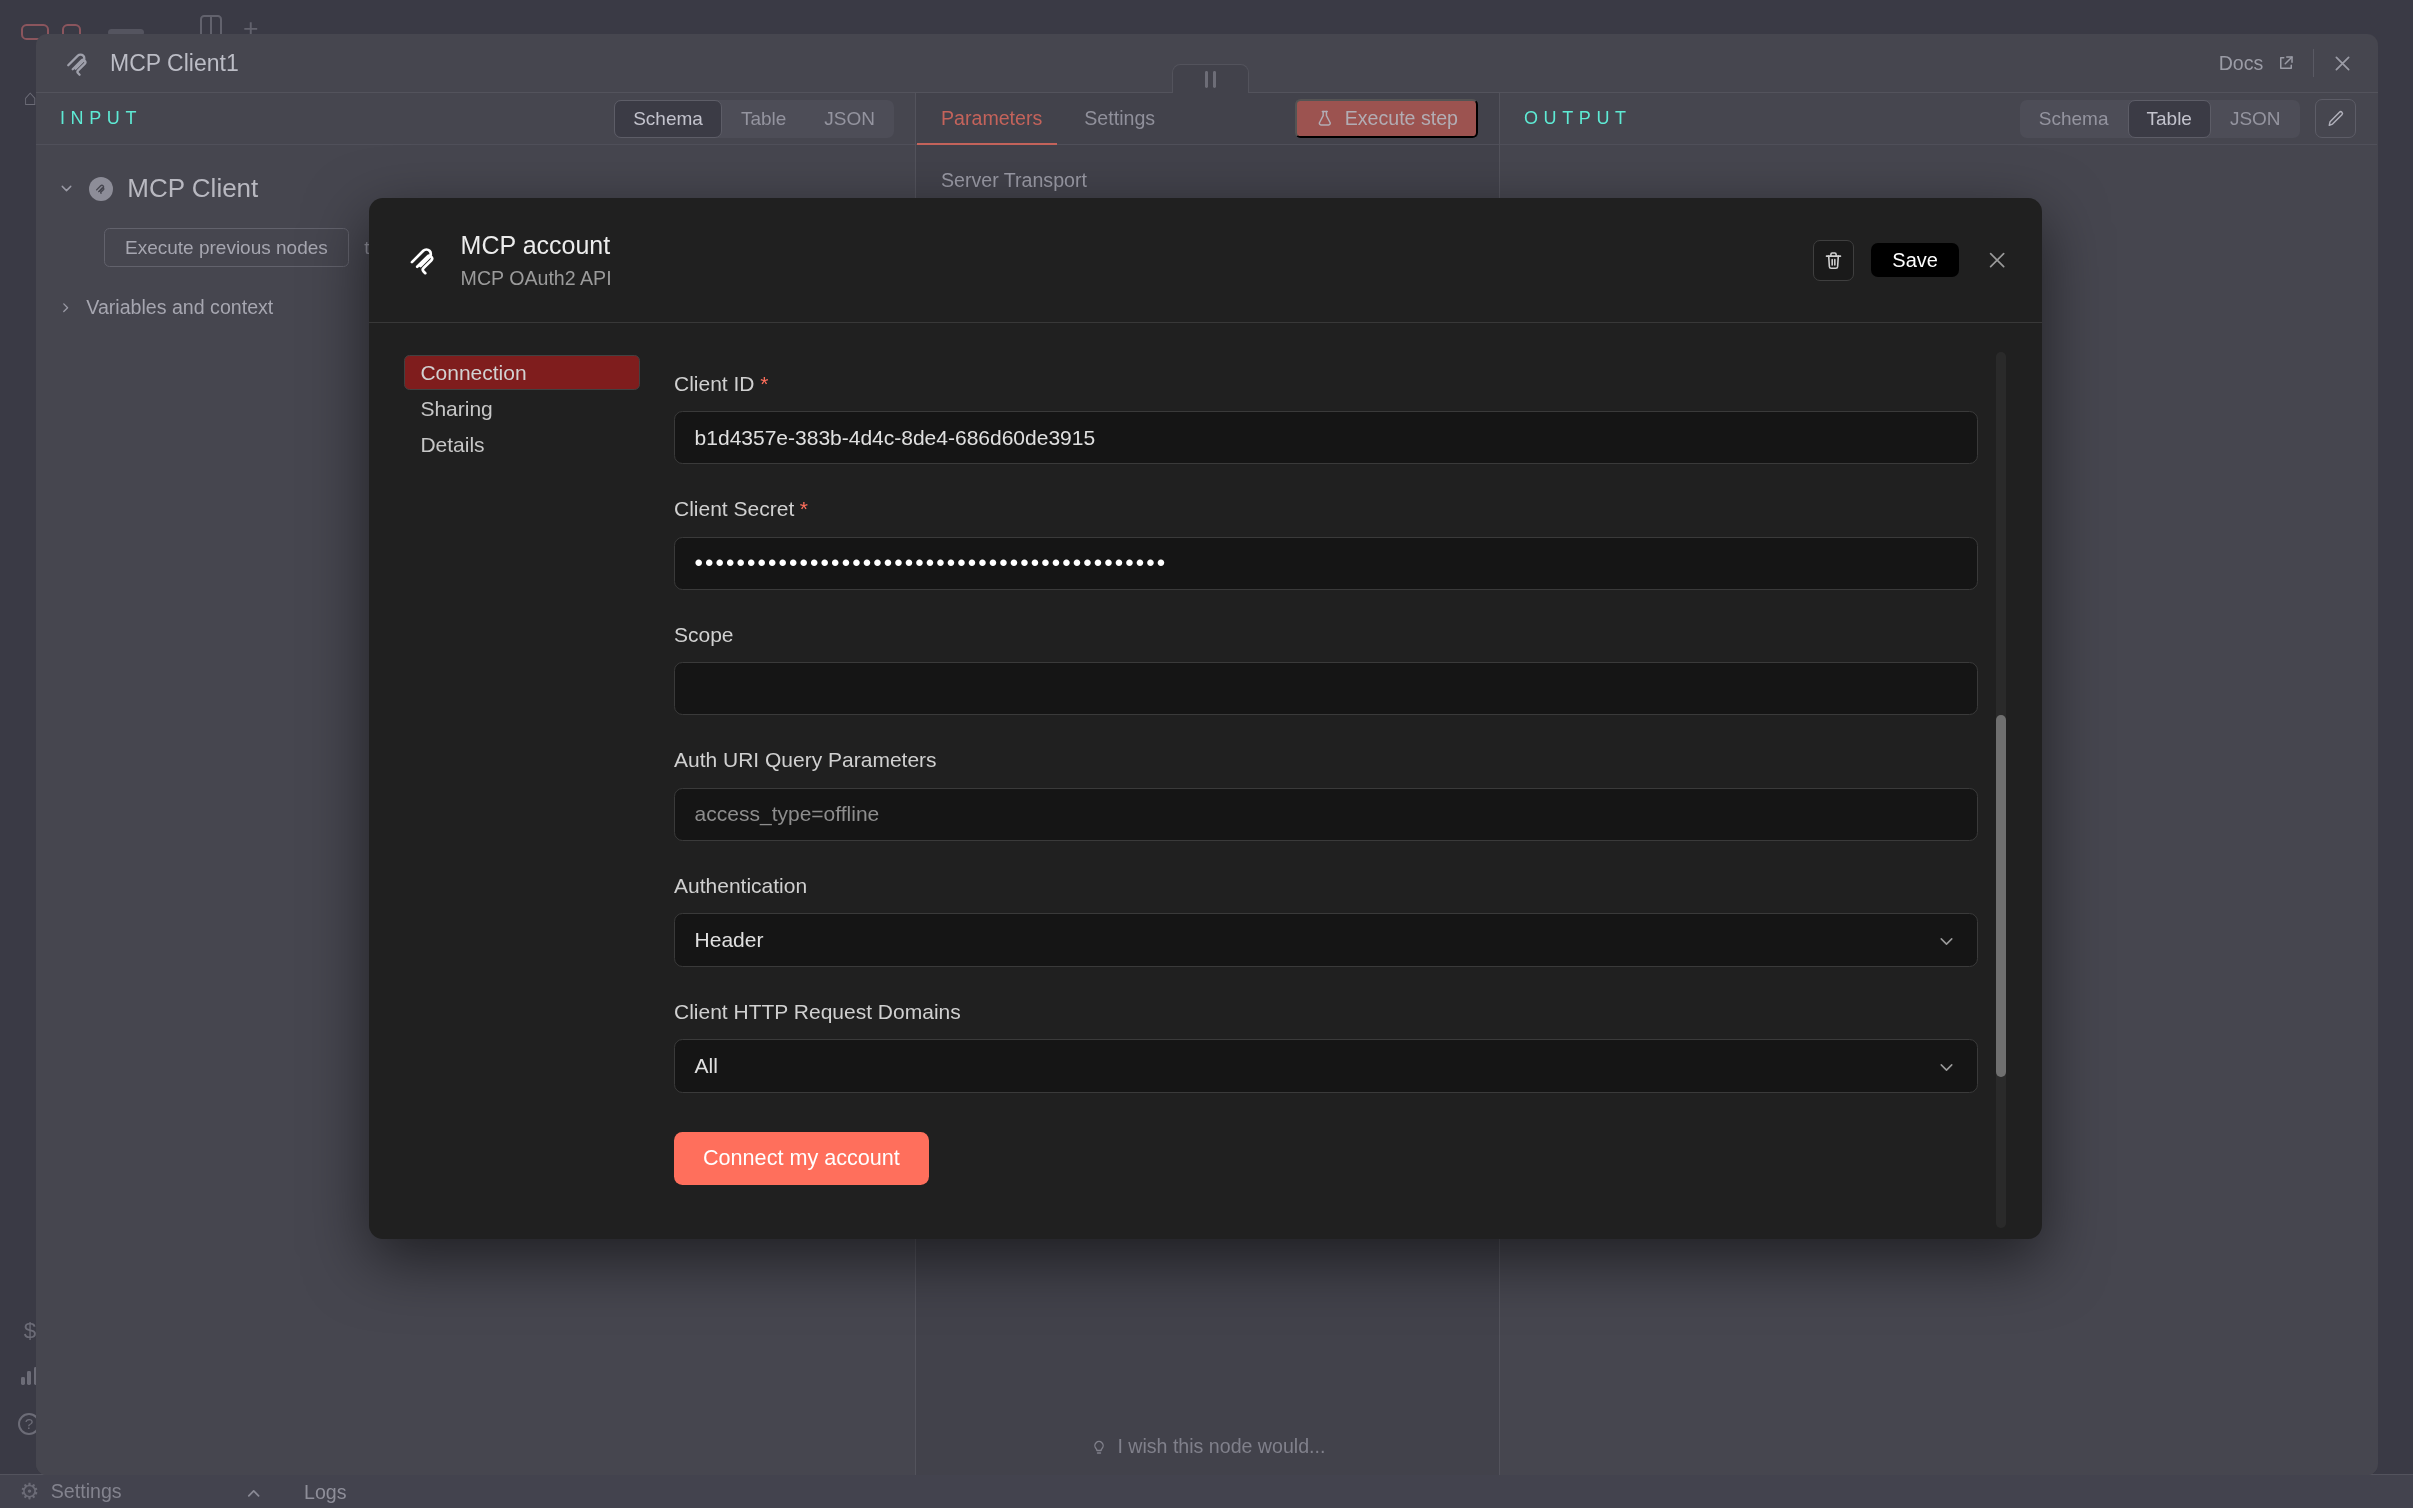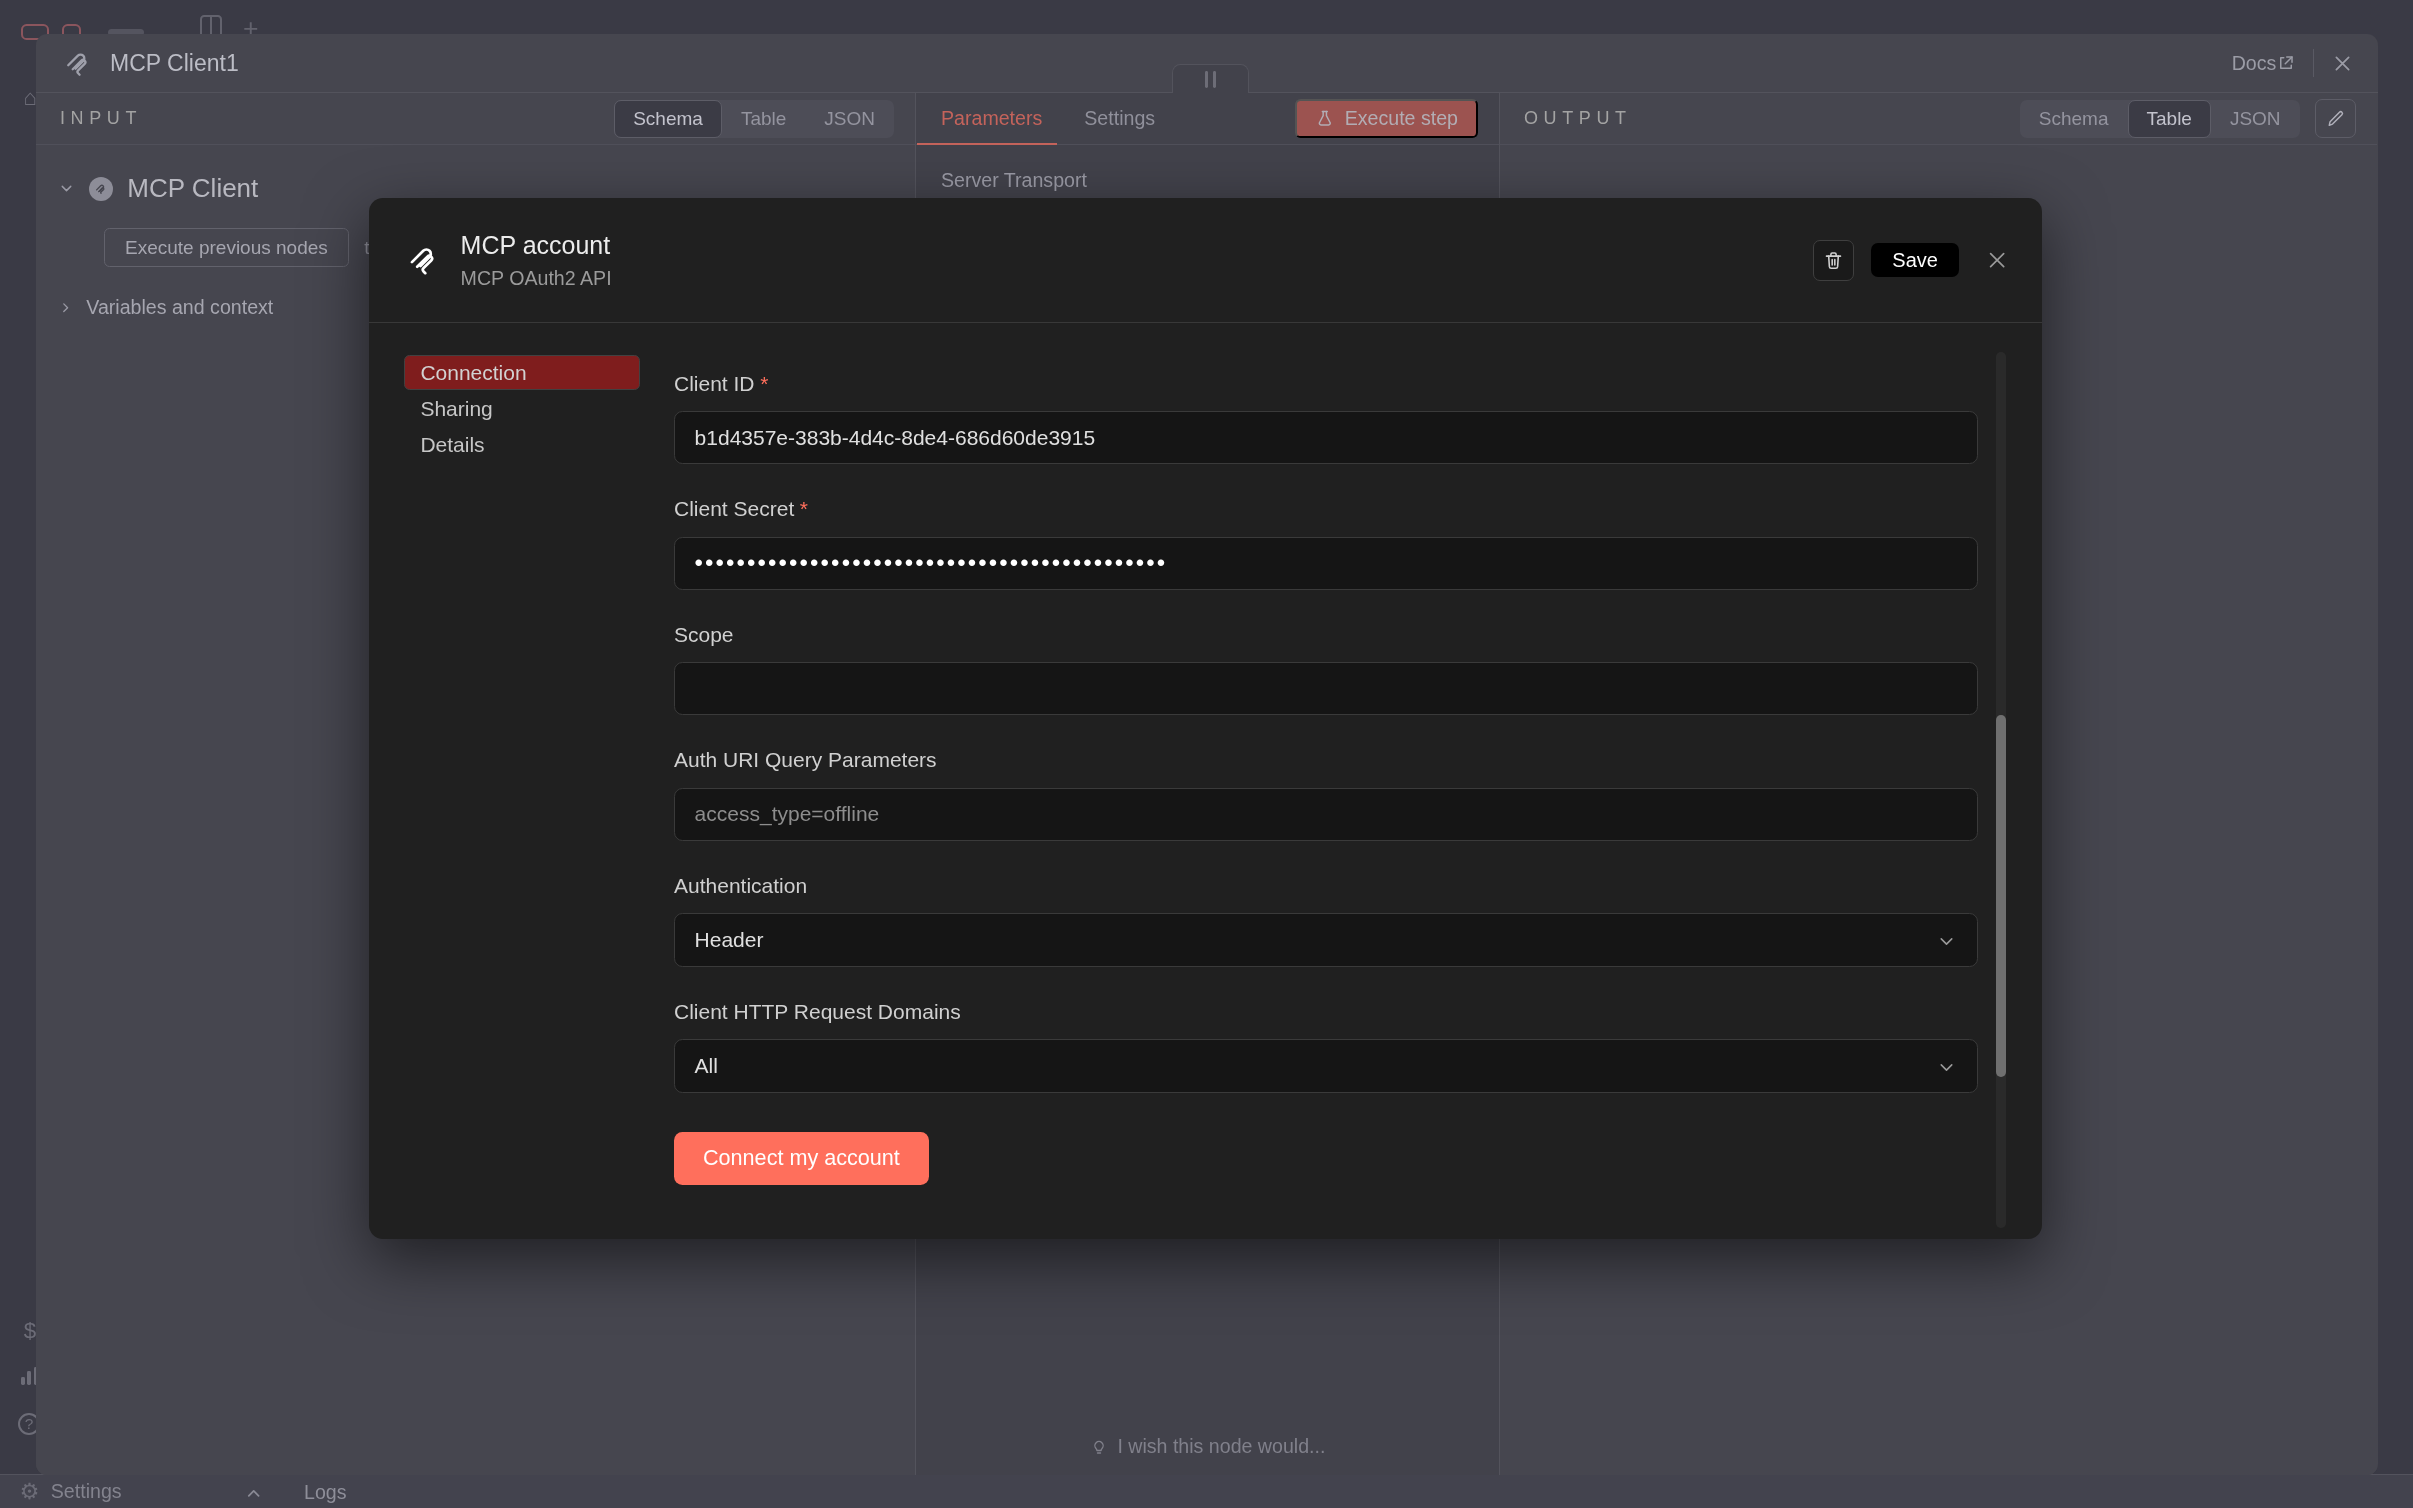--- a/index.html
+++ b/index.html
@@ -38,33 +38,33 @@
   .statusbar .logs { position:absolute; left:304px; top:5.6px; color:#8e8e99; font-size:19.6px; }
 
   
   .ndv { position:absolute; left:36px; top:34px; width:2342px; height:1441px;
          background:#46464f; border-radius:11.2px; overflow:hidden; }
   .ndv-header { height:59px; display:flex; align-items:center; justify-content:space-between;
                 padding:0 25px 0 28px; border-bottom:0.7px solid #53535c; }
   .ndv-header-left { display:flex; align-items:center; gap:17px; }
   .ndv-title { font-size:23px; color:#bcbdc6; }
   .ndv-header-right { display:flex; align-items:center; gap:18px; }
-  .docs-link { display:flex; align-items:center; gap:1px; color:#9b9ca6; font-size:19.6px; }
+  .docs-link { display:flex; align-items:center; gap:14px; color:#9b9ca6; font-size:19.6px; }
   .vdiv { width:0.7px; height:28px; background:#5a5a64; }
   .ndv-close svg { stroke:#9b9ca6; }
 
   .ndv-body { display:flex; height:1382px; }
   .panel { position:relative; }
   .panel.input  { width:879px; background:#46464f; }
   .panel.middle { width:585px;  background:#42424b; border-left:0.7px solid #53535c; border-right:0.7px solid #53535c; }
   .panel.output { width:877px; background:#46464f; }
 
   .panel-top { height:52px; display:flex; align-items:center; justify-content:space-between;
                padding:0 21px 0 24px; border-bottom:0.7px solid #50505a; }
-  .panel-label { font-size:18px; letter-spacing:5.6px; color:#a3a3a3; }
+  .panel-label { font-size:18px; letter-spacing:5.6px; color:#5eead4; }
 
   .seg { display:flex; align-items:center; background:#4d4d57; border-radius:7px; height:38px; }
   .seg-item { height:38px; display:flex; align-items:center; padding:0 18px; font-size:19px; color:#94949f;
               border-radius:7px; border:0.7px solid transparent; }
   .seg-item.selected { background:#3b3b45; border-color:#5d5d67; color:#c3c3cd; }
 
   .tree-row { display:flex; align-items:center; gap:14px; margin:28px 0 0 22.3px; }
   .tree-row .chev svg { stroke:#9a9aa5; }
   .node-circle { width:24px; height:24px; border-radius:50%; background:#8d8d98; display:flex; align-items:center; justify-content:center; }
   .tree-label { font-size:26px; color:#b8b8c0; }

